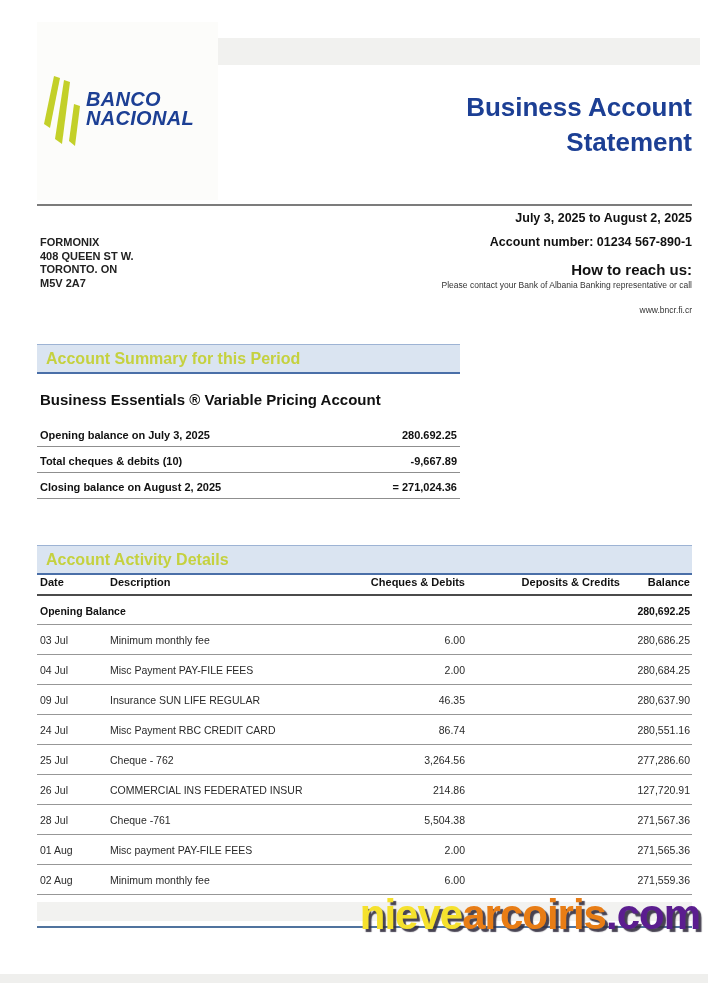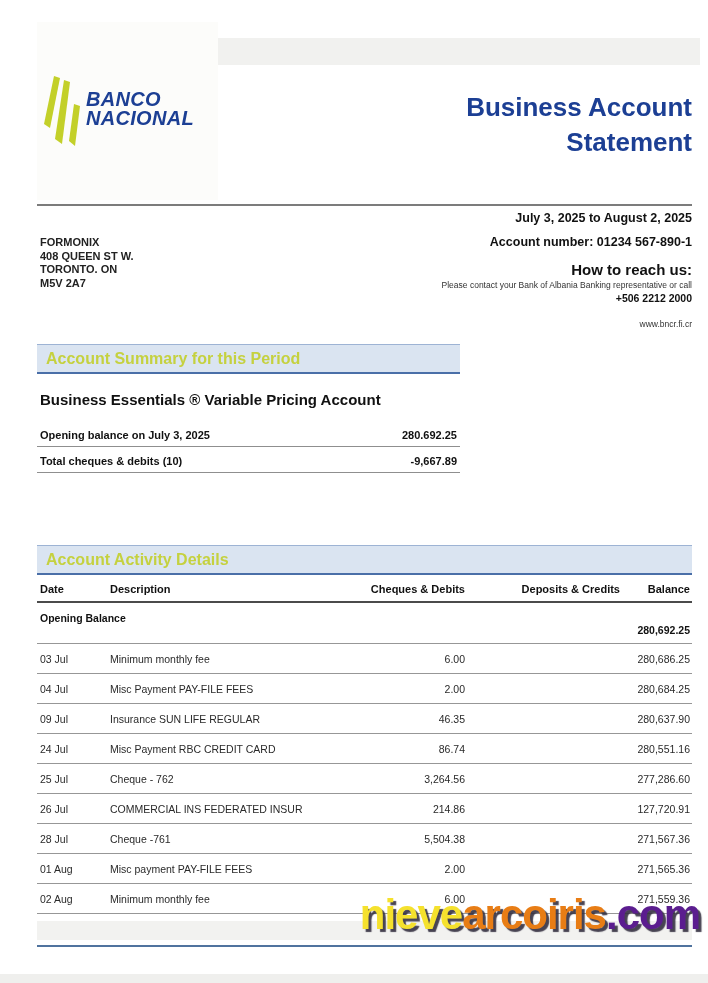--- a/index.html
+++ b/index.html
@@ -39,22 +39,22 @@
 
   
   .summary{position:absolute;left:37px;top:344px;width:423px;}
   .product{margin-top:17px;font-size:15px;font-weight:bold;padding-left:3px;color:#111;}
   .sum-table{margin-top:13px;}
   .sumrow{display:flex;justify-content:space-between;border-bottom:1px solid #8f8f8f;
     padding:8px 3px 5px;font-size:11px;font-weight:bold;color:#111;}
 
   
   .activity{position:absolute;left:37px;top:545px;right:16px;}
-  .act-header{display:flex;font-size:11px;font-weight:bold;padding:8px 0 6px;border-bottom:2px solid #4b4b4b;color:#111;}
-  .opening-row{display:flex;font-size:10.5px;font-weight:bold;padding:9px 0 7px;border-bottom:1px solid #979797;color:#111;flex-direction:column;}
+  .act-header{display:flex;font-size:11px;font-weight:bold;padding:1px 0 6px;border-bottom:2px solid #4b4b4b;color:#111;}
+  .opening-row{display:flex;font-size:10.5px;font-weight:bold;padding:9px 0 7px;border-bottom:1px solid #979797;color:#111;}
   .arow{display:flex;font-size:10.5px;padding:9px 0 8px;border-bottom:1px solid #979797;color:#2a2a2a;}
   .c-date{width:70px;padding-left:3px;}
   .c-desc{width:205px;}
   .c-debit{width:150px;text-align:right;}
   .c-credit{width:155px;text-align:right;}
   .c-bal{flex:1;text-align:right;padding-right:2px;}
   .blank-band{height:19px;background:#f2f2f0;margin-top:7px;}
   .bottom-line{height:2px;background:#50739e;margin-top:5px;}
 
   
@@ -99,40 +99,43 @@
     <div>408 QUEEN ST W.</div>
     <div>TORONTO. ON</div>
     <div>M5V 2A7</div>
   </div>
 
   <div class="stmt-info">
     <div class="si-period">July 3, 2025 to August 2, 2025</div>
     <div class="si-account">Account number: 01234 567-890-1</div>
     <div class="si-reach-title">How to reach us:</div>
     <div class="si-reach-line">Please contact your Bank of Albania Banking representative or call</div>
-    <div class="si-phone">+506 2212 2000</div>
     <div class="si-web">www.bncr.fi.cr</div>
   </div>
 
   <div class="summary">
     <div class="section-band">Account Summary for this Period</div>
     <div class="product">Business Essentials ® Variable Pricing Account</div>
     <div class="sum-table">
 
         <div class="sumrow">
           <span>Opening balance on July 3, 2025</span>
           <span>280.692.25</span>
         </div>
 
 
         <div class="sumrow">
           <span>Total cheques &amp; debits (10)</span>
           <span>-9,667.89</span>
         </div>
 
+        <div class="sumrow">
+          <span>Closing balance on August 2, 2025</span>
+          <span>= 271,024.36</span>
+        </div>
 
     </div>
   </div>
 
   <div class="activity">
     <div class="section-band">Account Activity Details</div>
 
     <div class="act-header">
       <span class="c-date">Date</span>
       <span class="c-desc">Description</span>

